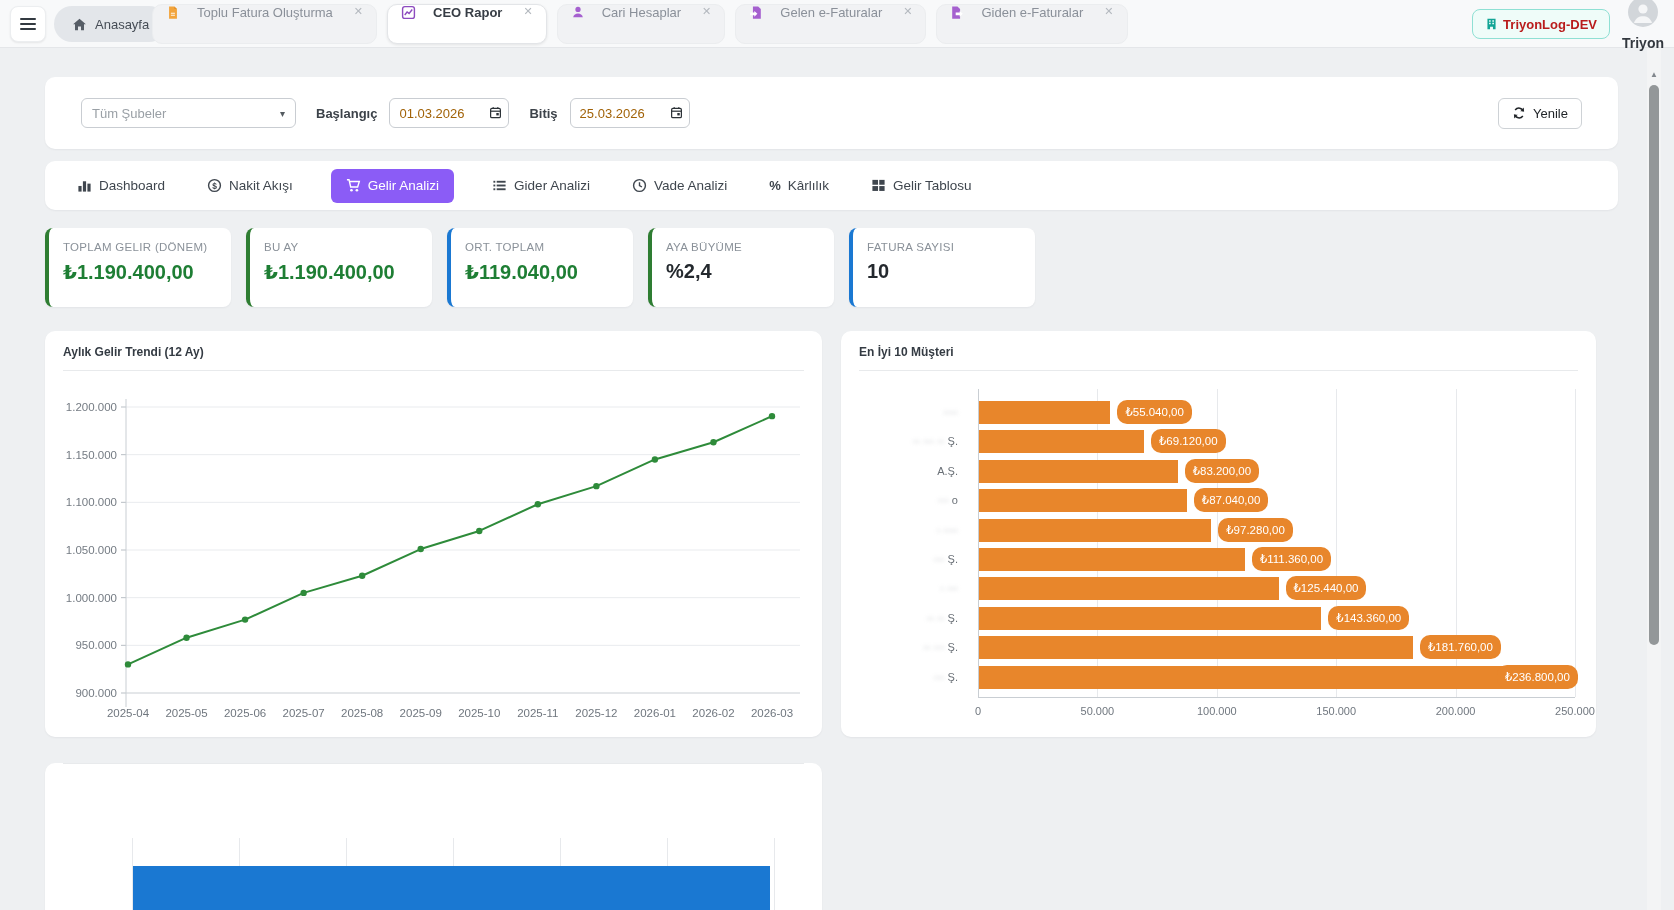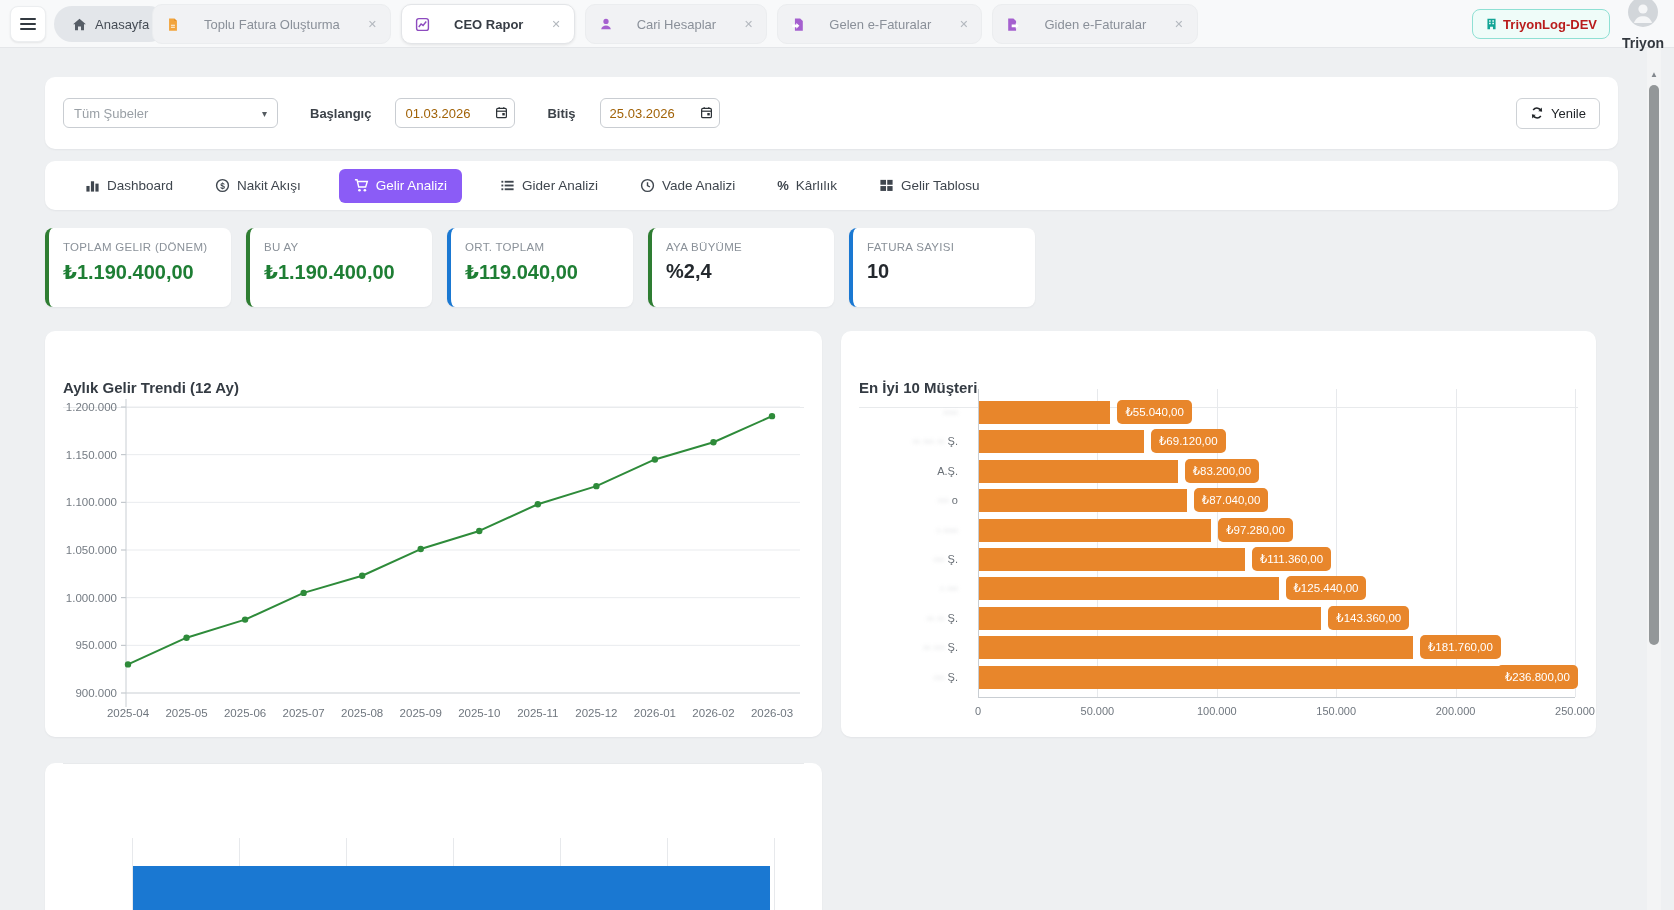--- a/index.html
+++ b/index.html
@@ -5,66 +5,66 @@
   * { box-sizing: border-box; margin: 0; padding: 0; }
   html,body { width:1674px; height:910px; overflow:hidden; }
   body { font-family:"Liberation Sans","DejaVu Sans",sans-serif; background:#eef0f2; position:relative; }
 
   
   .topbar { position:absolute; left:0; top:0; width:1674px; height:48px; background:#f8f9fa; border-bottom:1px solid #e4e6e9; z-index:5; }
   .hamburger { position:absolute; left:10px; top:6px; width:36px; height:36px; background:#fff; border:1px solid #eceef0; border-radius:8px; box-shadow:0 1px 2px rgba(0,0,0,.08); display:flex; flex-direction:column; justify-content:center; align-items:center; gap:3px; cursor:pointer; }
   .hamburger .bar { width:16px; height:2px; background:#333a41; border-radius:1px; }
   .home-pill { position:absolute; left:54px; top:6px; height:36px; padding:0 18px; background:#e3e6ea; border-radius:18px; display:flex; align-items:center; gap:8px; font-size:13px; color:#454c55; cursor:pointer; }
   .tabstrip { position:absolute; left:152px; top:4px; height:40px; display:flex; gap:10px; }
-  .tab { display:inline-flex; align-items:center; gap:24px; padding:0 13px; height:40px; border-radius:10px; background:#f1f2f4; border:1px solid #ebedef; font-size:13px; color:#8a9099; cursor:pointer; white-space:nowrap; }
+  .tab { display:inline-flex; gap:17px; padding:0 13px; height:40px; border-radius:10px; background:#f1f2f4; border:1px solid #ebedef; font-size:13px; color:#8a9099; cursor:pointer; white-space:nowrap; }
   .tab.active { background:#fff; border:1px solid #e3e5e8; box-shadow:0 1px 3px rgba(0,0,0,.09); color:#373d45; font-weight:bold; }
   .tab .close { font-size:11px; color:#b3b8be; margin-left:4px; cursor:pointer; }
   .topbar-right { position:absolute; right:10px; top:0; height:48px; display:flex; align-items:center; gap:12px; }
   .env-badge { height:30px; padding:0 12px; border:1px solid #8fe0d4; background:#effcf9; color:#b91c1c; border-radius:8px; display:flex; align-items:center; gap:5px; font-size:13px; font-weight:bold; cursor:pointer; }
   .user { display:flex; align-items:center; gap:8px; cursor:pointer;flex-direction:column; }
   .user-name { font-size:14px; font-weight:bold; color:#33383f; }
 
   
   .card { position:absolute; background:#fff; border-radius:10px; box-shadow:0 1px 2px rgba(20,25,30,.05); }
-  .filter-card { left:45px; top:77px; width:1573px; height:72px; display:flex; align-items:center; padding:0 18px; gap:24px; }
+  .filter-card { left:45px; top:77px; width:1573px; height:72px; display:flex; align-items:center; padding:0 36px; gap:12px; }
   .select { width:215px; height:30px; border:1px solid #c9cdd2; border-radius:6px; display:flex; align-items:center; padding:0 10px; cursor:pointer; }
   .select .ph { flex:1; font-size:13px; color:#9aa0a6; }
   .select .caret { font-size:10px; color:#555b61; }
   .flt-label { font-size:13px; font-weight:bold; color:#3c4249; margin-left:8px; }
   .date-wrap { position:relative; width:120px; height:30px; }
   .date-wrap input { width:100%; height:100%; border:1px solid #c9cdd2; border-radius:6px; padding:0 26px 0 9px; font-size:13px; color:#a16207; font-family:inherit; }
   .date-wrap svg { position:absolute; right:7px; top:8px; }
   .flt-spacer { flex:1; }
   .refresh-btn { height:31px; padding:0 13px; background:#fff; border:1px solid #ced2d6; border-radius:6px; display:flex; align-items:center; gap:7px; font-size:13px; color:#212529; cursor:pointer; }
 
-  .nav-card { left:45px; top:161px; width:1573px; height:49px; display:flex; align-items:center; gap:34px; padding:0 36px; }
+  .nav-card { left:45px; top:161px; width:1573px; height:49px; display:flex; align-items:center; gap:34px; padding:0 28px; }
   .nav-item { display:flex; align-items:center; gap:7px; font-size:13.5px; color:#3f464e; cursor:pointer; height:34px; padding:0 4px; border-radius:6px; }
   .nav-item.active { background:#8b5cf6; color:#fff; padding:0 15px; }
   .nav-item .pct { font-size:13px; font-weight:bold; }
 
   
   .kpi-row { position:absolute; left:45px; top:228px; display:flex; gap:15px; }
   .kpi { width:186px; height:79px; background:#fff; border-radius:8px; box-shadow:0 1px 2px rgba(20,25,30,.05); border-left:4px solid #ccc; padding:13px 14px; }
   .kpi-label { font-size:11.5px; color:#8a9199; letter-spacing:.3px; }
   .kpi-value { margin-top:7px; font-size:20px; font-weight:bold; color:#212529; }
 
   
-  .chart-card .chart-title { font-size:15px; font-weight:bold; color:#343b43; padding:2px 18px 11px;margin-top:46px; }
+  .chart-card .chart-title { font-size:12px; font-weight:bold; color:#343b43; padding:14px 18px 11px; }
   .chart-card .divider { height:1px; background:#e8eaec; margin:0 18px; }
   .line-card { left:45px; top:331px; width:777px; height:406px; }
   .bar-card  { left:841px; top:331px; width:755px; height:406px; }
   .branch-card { left:45px; top:763px; width:777px; height:200px; overflow:hidden; }
 
   .barchart { position:absolute; left:18px; top:52px; width:719px; height:346px; }
   .gridv { position:absolute; width:1px; background:#e7e9ec; }
   .axisline { position:absolute; background:#c9ced3; }
   .brow-bar { position:absolute; height:23px; }
   .brow-cat { position:absolute; left:0; width:109px; text-align:right; padding-right:10px; font-size:11px; color:#6a7077; line-height:23px; white-space:nowrap; }
   .brow-cat .blur { filter:blur(2px); color:#7d838a; }
-  .chip { position:absolute; height:24px; line-height:24px; padding:0 8px; border-radius:5px; color:#fff; font-size:11.5px; white-space:nowrap; }
+  .chip { position:absolute; height:24px; line-height:24px; padding:0 8px; border-radius:10px; color:#fff; font-size:11.5px; white-space:nowrap; }
   .xtick { position:absolute; width:80px; text-align:center; font-size:11px; color:#70777f; }
 
   .branchchart { position:absolute; left:0; top:50px; width:777px; height:150px; }
 
   
   .sb-track { position:absolute; right:13px; top:48px; width:14px; height:862px; background:#f3f4f5; }
   .sb-arrow { position:absolute; top:22px; left:0; width:14px; text-align:center; font-size:8px; color:#82878d; cursor:pointer; }
   .sb-thumb { position:absolute; top:37px; left:2px; width:10px; height:560px; background:#939799; border-radius:5px; cursor:pointer; }
 
   svg text { font-family:"Liberation Sans","DejaVu Sans",sans-serif; }

